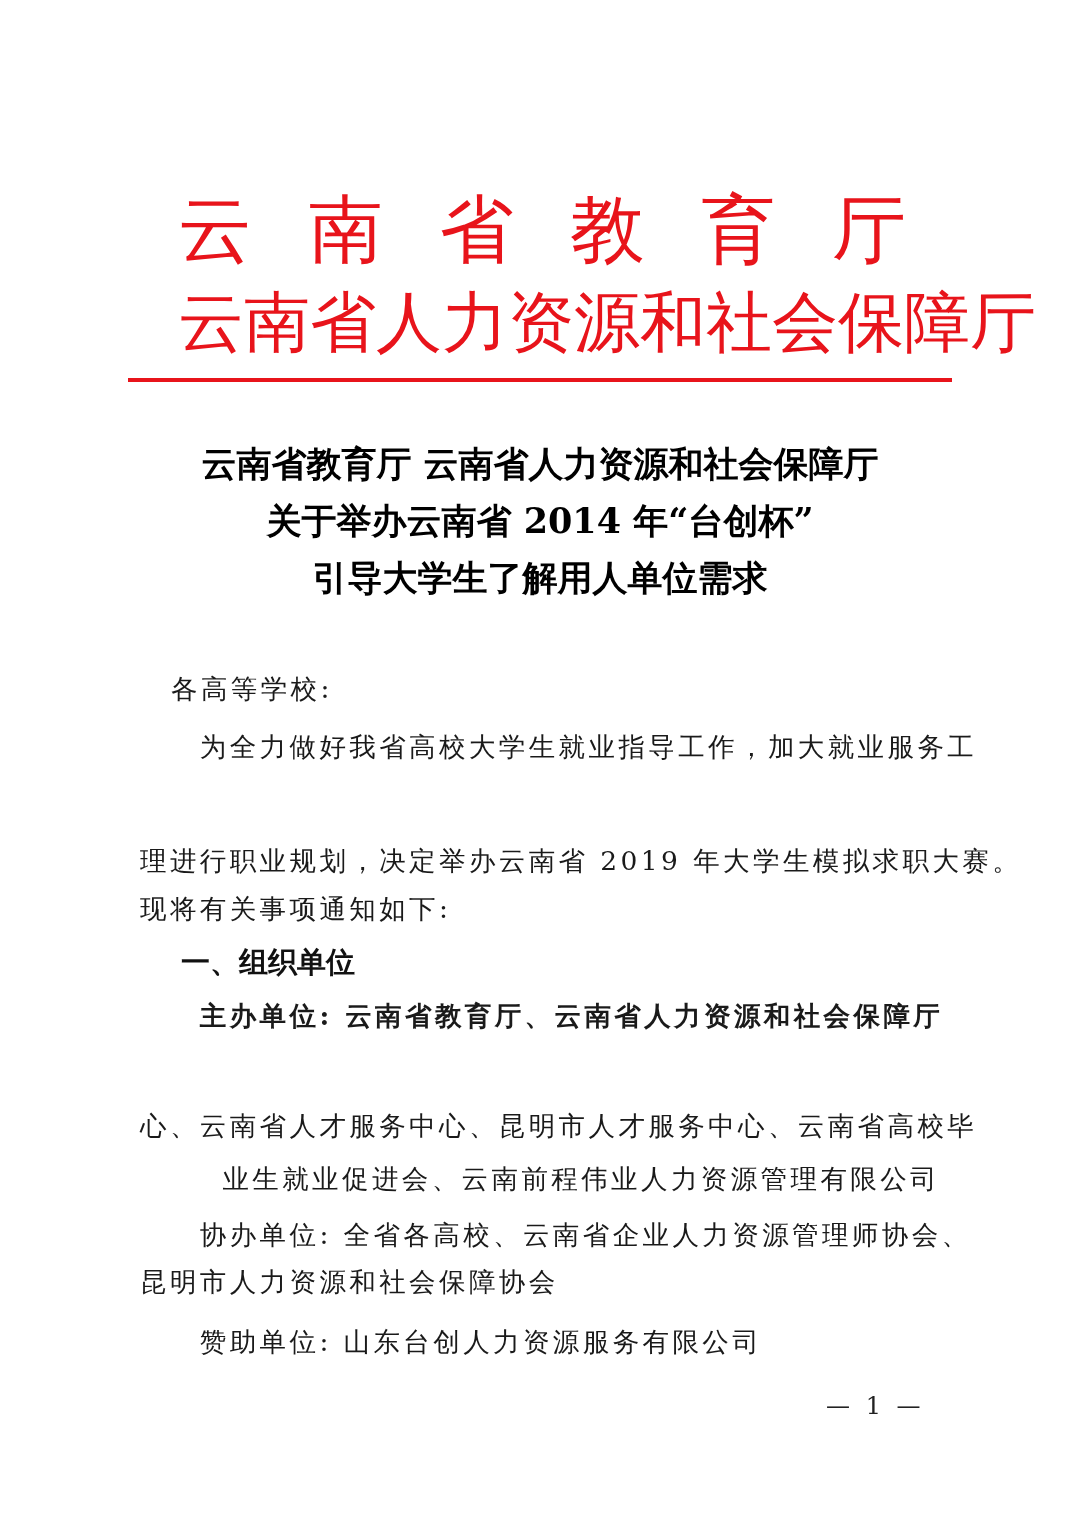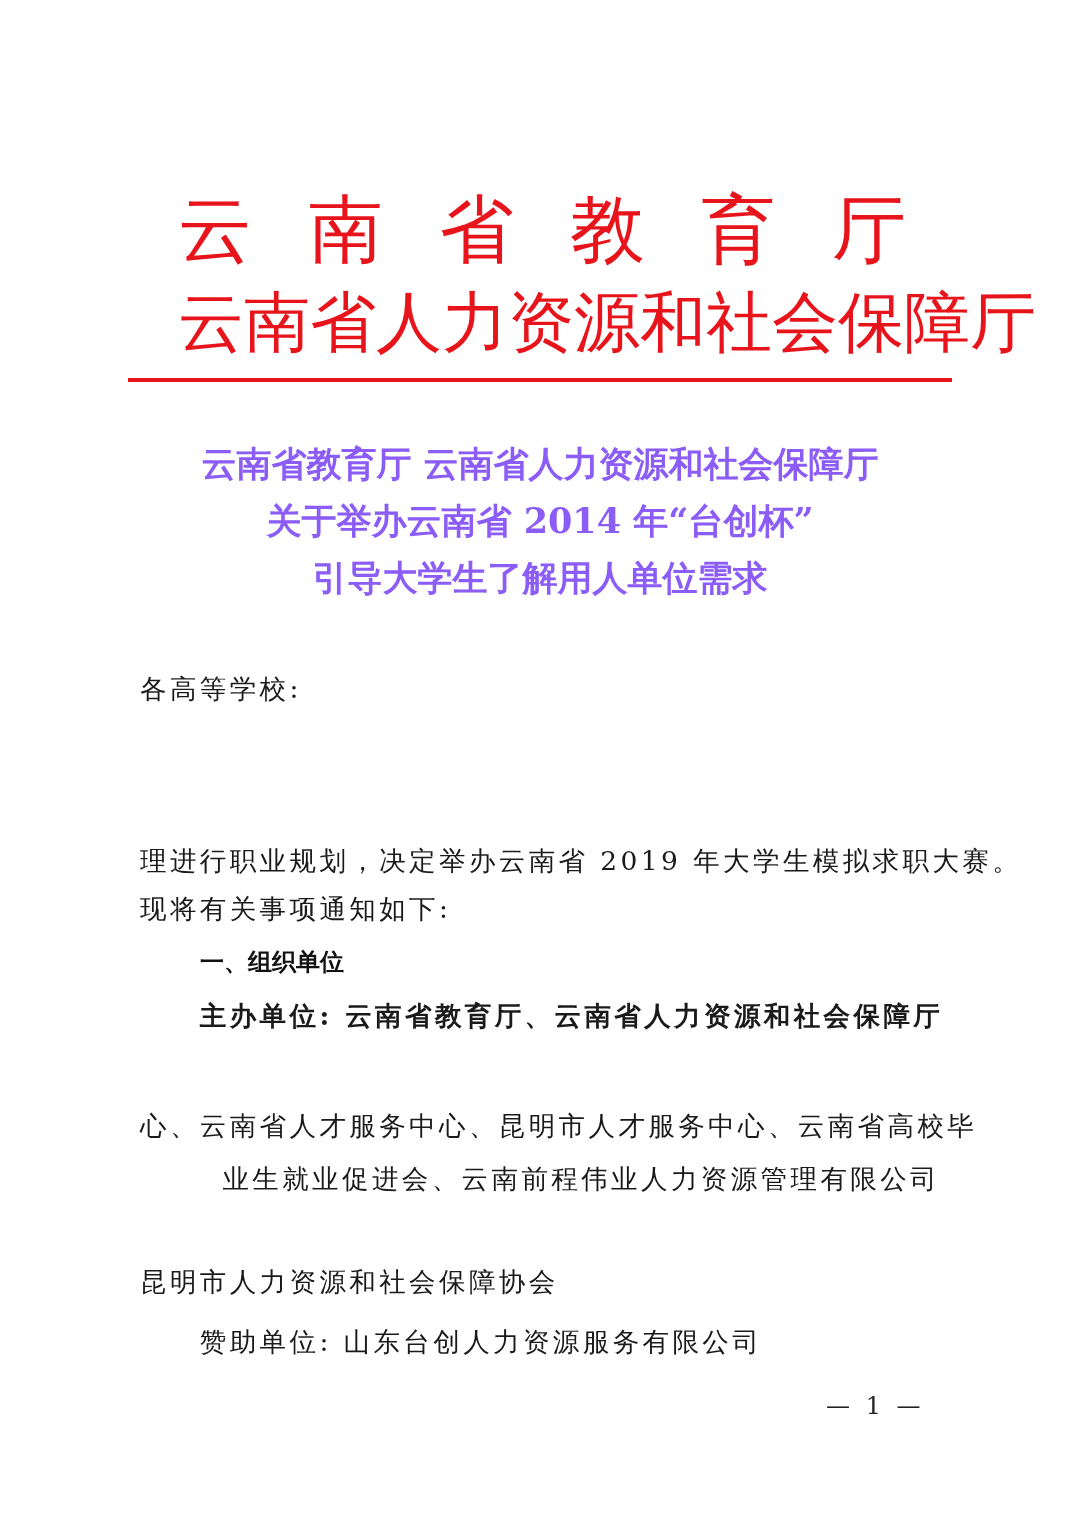--- a/index.html
+++ b/index.html
@@ -58,41 +58,41 @@
       height: 4px;
       background: #e8141b;
     }
     .doc-title {
       position: absolute;
       left: 100px;
       width: 880px;
       text-align: center;
       font-weight: bold;
       font-size: 35px;
-      color: #8b5cf6;
+      color: #000000;
       white-space: nowrap;
       line-height: 56px;
     }
     .t1 { top: 436px; }
     .t2 { top: 493px; }
     .t3 { top: 550px; }
     .body-text {
       position: absolute;
       left: 140px;
       width: 800px;
       font-size: 26.5px;
       line-height: 58px;
       color: #1a1a1a;
       white-space: nowrap;
       letter-spacing: 3.4px;
     }
     .section-heading {
       position: absolute;
-      left: 200px;
-      font-size: 24px;
+      left: 181px;
+      font-size: 29px;
       font-weight: bold;
       font-family: "DejaVu Sans", "Liberation Sans", sans-serif;
       color: #111;
       line-height: 58px;
     }
     .page-number {
       position: absolute;
       left: 826px;
       top: 1392px;
       font-size: 24px;
@@ -130,28 +130,30 @@
     <span>障</span>
     <span>厅</span>
   </div>
 
   <div class="red-rule"></div>
 
   <div class="doc-title t1">云南省教育厅  云南省人力资源和社会保障厅</div>
   <div class="doc-title t2">关于举办云南省 2014 年“台创杯”</div>
   <div class="doc-title t3">引导大学生了解用人单位需求</div>
 
-  <div class="body-text" style="top:660px;">各高等学校:</div>
+  <div class="body-text" style="top:660px;margin-left:31px;">各高等学校:</div>
 
+  <div class="body-text" style="top:718px;">　　为全力做好我省高校大学生就业指导工作，加大就业服务工</div>
   <div class="body-text" style="top:832px;">理进行职业规划，决定举办云南省 2019 年大学生模拟求职大赛。</div>
   <div class="body-text" style="top:880px;">现将有关事项通知如下:</div>
 
   <div class="section-heading" style="top:933px;">一、组织单位</div>
 
   <div class="body-text" style="top:987px;font-weight:bold;">　　主办单位: 云南省教育厅、云南省人力资源和社会保障厅</div>
   <div class="body-text" style="top:1097px;">心、云南省人才服务中心、昆明市人才服务中心、云南省高校毕</div>
   <div class="body-text" style="top:1150px;text-align:right;">业生就业促进会、云南前程伟业人力资源管理有限公司</div>
+  <div class="body-text" style="top:1206px;">　　协办单位: 全省各高校、云南省企业人力资源管理师协会、</div>
   <div class="body-text" style="top:1253px;">昆明市人力资源和社会保障协会</div>
   <div class="body-text" style="top:1313px;">　　赞助单位: 山东台创人力资源服务有限公司</div>
 
   <div class="page-number">— 1 —</div>
 
 </div>
 
 </body></html>

